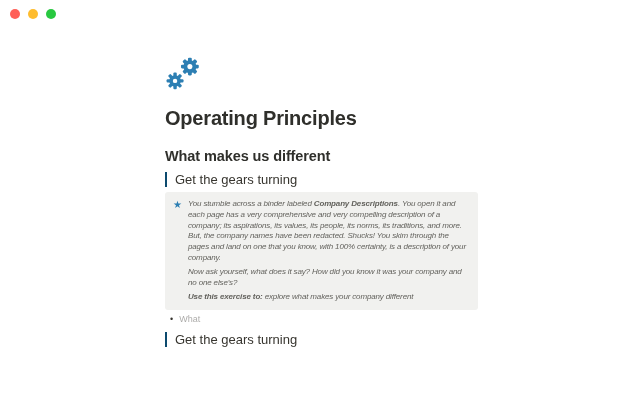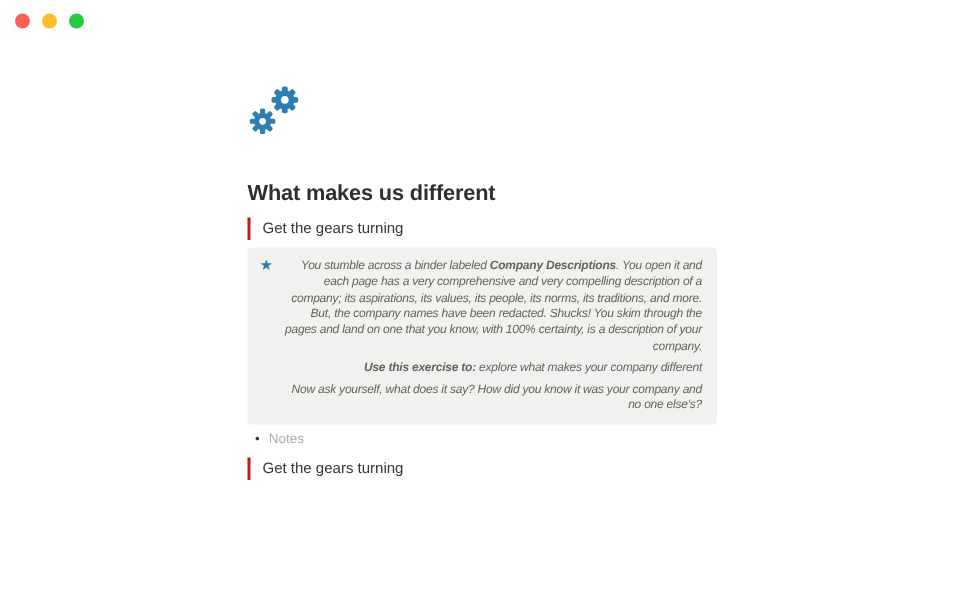--- a/index.html
+++ b/index.html
@@ -20,43 +20,42 @@
 
   .page-title {
     margin-top:13px; font-size:20px; line-height:26px; font-weight:700;
     letter-spacing:-0.2px; color:#2F2F2B;
   }
 
   .h2 {
     font-size:14.5px; line-height:18px; font-weight:700; color:#2F2F2B;
     letter-spacing:-0.1px;
   }
-  .h2-first { margin-top:28px; }
+  .h2-first { margin-top:16px; }
   .h2-second { margin-top:16px; }
 
   .quote {
-    margin-top:7px; border-left:2px solid #b91c1c; padding:2px 0 2px 8px;
-    font-size:10px; line-height:11px; font-weight:500; color:#37352F;
+    margin-top:7px; border-left:2px solid #0c4a6e; padding:2px 0 2px 8px;
+    font-size:13px; line-height:11px; font-weight:500; color:#37352F;
     cursor:text;
   }
 
   .callout {
     margin-top:5px; background:#F1F1EF; border-radius:3px;
     padding:7px 10px 7px 8px; display:flex; align-items:flex-start; gap:6px;
     cursor:text;
   }
   .callout-icon {
     flex:0 0 auto; font-size:10px; line-height:11px; color:#2D7FB3;
     font-style:normal; cursor:pointer;
   }
   .callout-body { flex:1 1 auto; }
   .callout-body p {
     font-size:8px; line-height:10.8px; font-style:italic; color:#63625D;
     letter-spacing:-0.15px;
-    text-align:right;
   }
   .callout-body p + p { margin-top:3.5px; }
   .callout-body b { font-weight:700; }
 
   .h3 { margin-top:9px; font-size:11px; line-height:14px; font-weight:700; color:#2F2F2B; }
 
   .bullet-item { margin-top:4px; display:flex; align-items:center; gap:6px; padding-left:5px; cursor:text; }
   .bullet-dot { font-size:9px; color:#37352F; line-height:11px; }
   .bullet-placeholder { font-size:9px; line-height:11px; color:rgba(55,53,47,0.42); }
 </style>
@@ -95,40 +94,41 @@
         <rect x="7.9" y="15.5" width="3.2" height="4.6" rx="1" transform="rotate(180 9.5 23.5)"></rect>
         <rect x="7.9" y="15.5" width="3.2" height="4.6" rx="1" transform="rotate(225 9.5 23.5)"></rect>
         <rect x="7.9" y="15.5" width="3.2" height="4.6" rx="1" transform="rotate(270 9.5 23.5)"></rect>
         <rect x="7.9" y="15.5" width="3.2" height="4.6" rx="1" transform="rotate(315 9.5 23.5)"></rect>
         <circle cx="9.5" cy="23.5" r="5.4"></circle>
         <circle cx="9.5" cy="23.5" r="2.1" fill="#ffffff"></circle>
       </g>
     </g>
   </svg>
 
+  <h1 class="page-title">Operating Principles</h1>
 
   <h2 class="h2 h2-first">What makes us different</h2>
 
   <div class="quote">
     <span>Get the gears turning</span>
   </div>
 
   <div class="callout">
     <span class="callout-icon">★</span>
     <div class="callout-body">
       <p><span>You stumble across a binder labeled </span><b>Company Descriptions</b><span>. You open it and each page has a very comprehensive and very compelling description of a company; its aspirations, its values, its people, its norms, its traditions, and more. But, the company names have been redacted. Shucks! You skim through the pages and land on one that you know, with 100% certainty, is a description of your company.</span></p>
+      <p>Now ask yourself, what does it say? How did you know it was your company and no one else's?</p>
       <p><b>Use this exercise to:</b><span> explore what makes your company different</span></p>
-      <p>Now ask yourself, what does it say? How did you know it was your company and no one else's?</p>
     </div>
   </div>
 
 
   <div class="bullet-item">
     <span class="bullet-dot">•</span>
-    <span class="bullet-placeholder">Notes</span>
+    <span class="bullet-placeholder">What</span>
   </div>
 
 
   <div class="quote">
     <span>Get the gears turning</span>
   </div>
 
 </div>
 
 </body></html>

